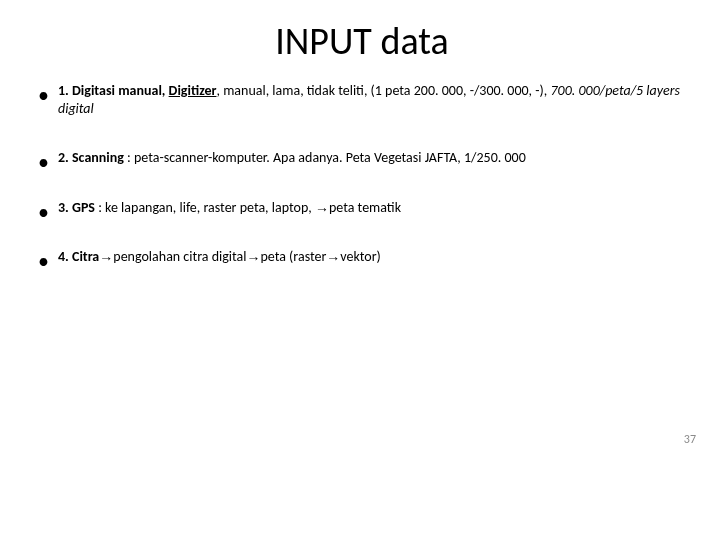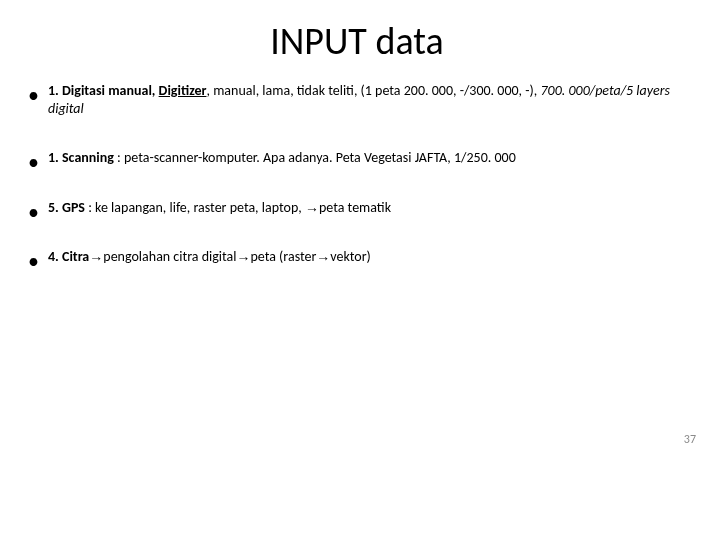--- a/index.html
+++ b/index.html
@@ -8,21 +8,21 @@
     width: 720px;
     height: 540px;
     background: #fff;
     font-family: Calibri, Arial, sans-serif;
     color: #000;
   }
   .slide {
     box-sizing: border-box;
     width: 720px;
     height: 460px;
-    padding: 10px 30px 10px 24px;
+    padding: 10px 30px 10px 34px;
     position: relative;
   }
   .title {
     text-align: center;
     font-size: 38px;
     margin: 8px 0 18px 0;
     font-weight: normal;
   }
   ul.bullets {
     list-style: none;
@@ -65,29 +65,29 @@
   <ul class="bullets">
     <li>
       <span class="bold">1. Digitasi manual, </span><span class="bold underline">Digitizer</span><span>, manual, lama, tidak teliti, (1 peta 200. 000, -/300. 000, -), </span><span class="italic">700. 000/peta/5 layers digital</span>
     </li>
   </ul>
 
   <div class="gap"></div>
 
   <ul class="bullets">
     <li>
-      <span class="bold">1. Scanning</span><span> : peta-scanner-komputer. Apa adanya. Peta Vegetasi JAFTA, 1/250. 000</span>
+      <span class="bold">2. Scanning</span><span> : peta-scanner-komputer. Apa adanya. Peta Vegetasi JAFTA, 1/250. 000</span>
     </li>
   </ul>
 
   <div class="gap"></div>
 
   <ul class="bullets">
     <li>
-      <span class="bold">5. GPS</span><span> : ke lapangan, life, raster peta, laptop, </span><span class="arrow">→</span><span>peta tematik</span>
+      <span class="bold">3. GPS</span><span> : ke lapangan, life, raster peta, laptop, </span><span class="arrow">→</span><span>peta tematik</span>
     </li>
   </ul>
 
   <div class="gap"></div>
 
   <ul class="bullets">
     <li>
       <span class="bold">4. Citra</span><span class="arrow">→</span><span>pengolahan citra digital</span><span class="arrow">→</span><span>peta (raster</span><span class="arrow">→</span><span>vektor)</span>
     </li>
   </ul>

